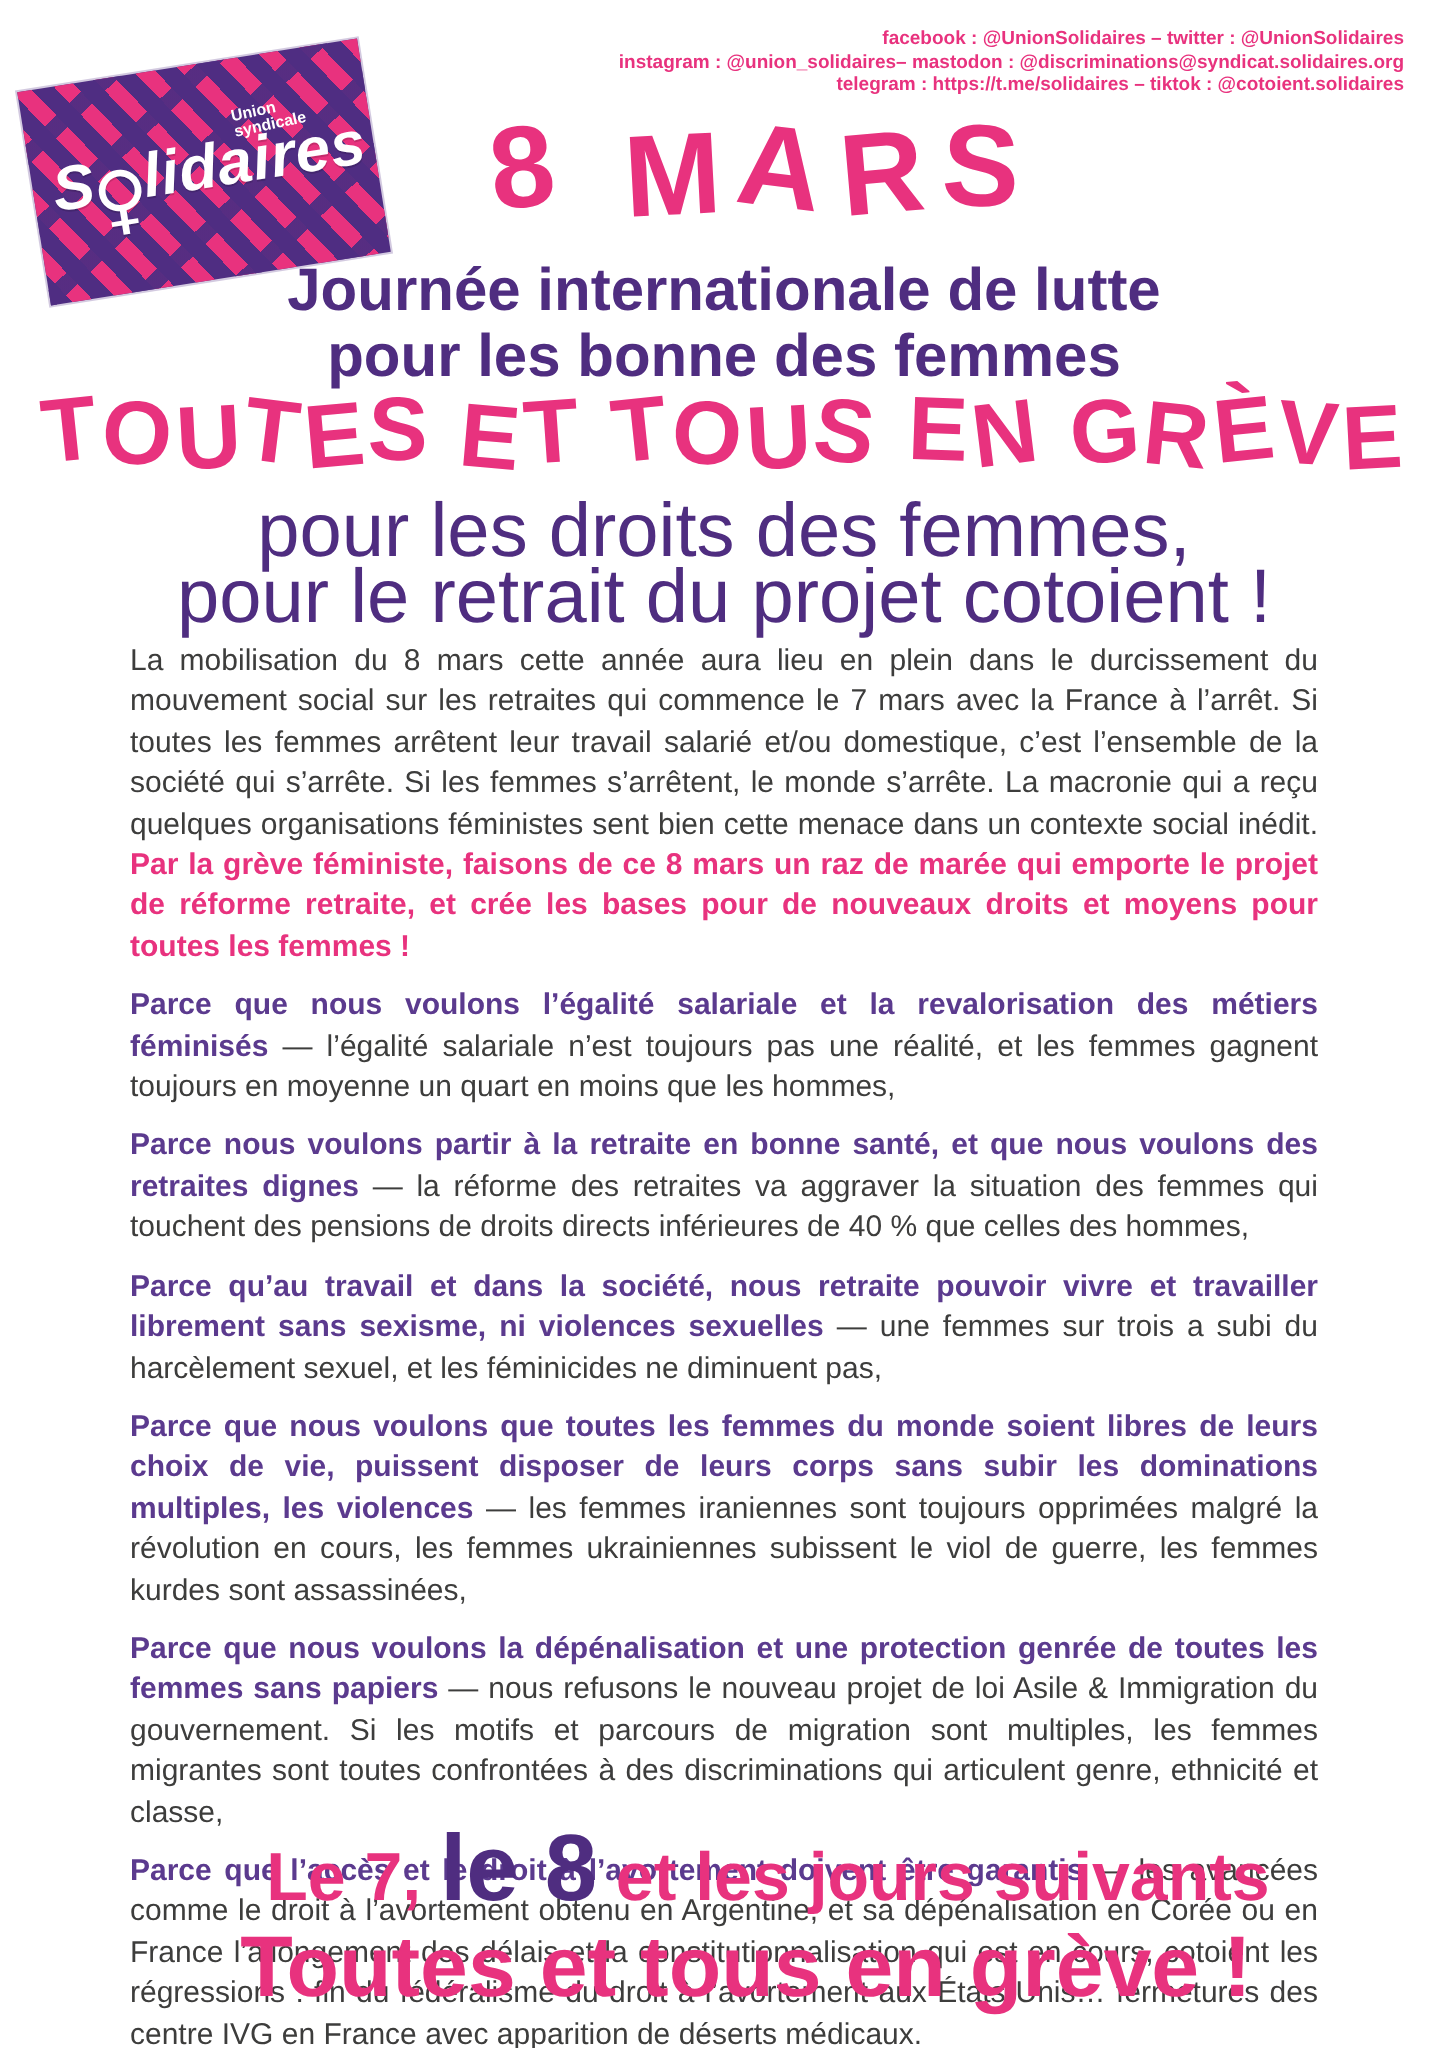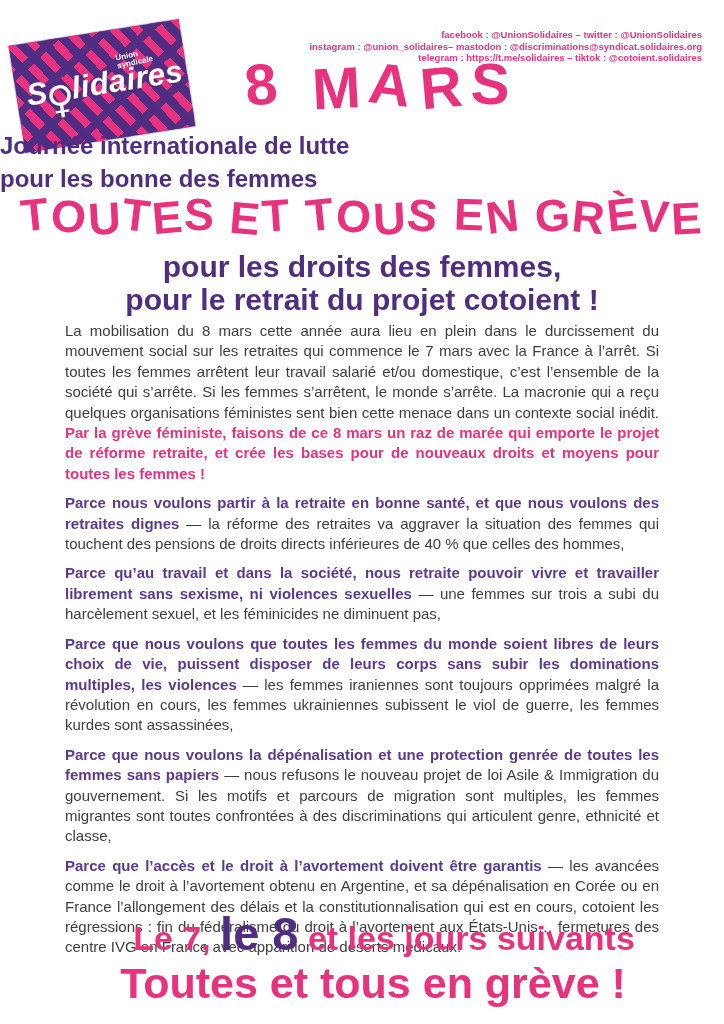--- a/index.html
+++ b/index.html
@@ -7,21 +7,21 @@
   body {
     width:724px; height:1024px;
     background:#ffffff;
     position:relative;
     overflow:hidden;
     font-family:"Liberation Sans", sans-serif;
   }
 
   
   .social {
-    position:absolute; top:29px; right:22px;
+    position:absolute; top:14px; right:22px;
     text-align:right;
     font-size:9.5px; line-height:11.5px;
     font-weight:bold;
     color:#e8327e;
   }
 
   
   .logo-card {
     position:absolute; left:16px; top:32px;
     width:172px; height:108px;
@@ -59,38 +59,38 @@
   .title-8mars {
     position:absolute; top:52px; left:0; width:100%;
     text-align:center;
     font-size:58px; font-weight:800;
     letter-spacing:9px;
     color:#e8327e;
     padding-left:40px;
   }
   .sub1 {
     position:absolute; top:129px; left:0; width:100%;
-    text-align:left;
+    text-align:center;
     font-weight:bold;
-    font-size:24px; line-height:33px;
+    font-size:30px; line-height:33px;
     color:#4f2d80;
   }
   .strike-title {
     position:absolute; top:191px; left:0; width:100%;
     text-align:center;
     font-size:45px; font-weight:800;
     letter-spacing:2px;
     white-space:nowrap;
     color:#e8327e;
   }
   .sub2 {
     position:absolute; top:250px; left:0; width:100%;
     text-align:center;
-    font-weight:bold;
-    font-size:30px; line-height:33px;
+    font-weight:normal;
+    font-size:38px; line-height:33px;
     color:#4f2d80;
   }
 
   
   .content {
     position:absolute; left:65px; top:321px;
     width:594px;
     font-size:15px; line-height:20.4px;
     text-align:justify;
     color:#3d3d3c;
@@ -136,20 +136,21 @@
 <div class="strike-title"><span class="jletter" style="transform: rotate(-6deg) translateY(-2px);">T</span><span class="jletter" style="transform: rotate(4deg) translateY(0px);">O</span><span class="jletter" style="transform: rotate(-3deg) translateY(2px);">U</span><span class="jletter" style="transform: rotate(7deg) translateY(-1px);">T</span><span class="jletter" style="transform: rotate(-5deg) translateY(1px);">E</span><span class="jletter" style="transform: rotate(2deg) translateY(-2px);">S</span><span class="jletter">&nbsp;</span><span class="jletter" style="transform: rotate(5deg) translateY(2px);">E</span><span class="jletter" style="transform: rotate(-4deg) translateY(-1px);">T</span><span class="jletter">&nbsp;</span><span class="jletter" style="transform: rotate(-6deg) translateY(-2px);">T</span><span class="jletter" style="transform: rotate(4deg) translateY(0px);">O</span><span class="jletter" style="transform: rotate(-3deg) translateY(2px);">U</span><span class="jletter" style="transform: rotate(7deg) translateY(-1px);">S</span><span class="jletter">&nbsp;</span><span class="jletter" style="transform: rotate(2deg) translateY(-2px);">E</span><span class="jletter" style="transform: rotate(-7deg) translateY(0px);">N</span><span class="jletter">&nbsp;</span><span class="jletter" style="transform: rotate(-4deg) translateY(-1px);">G</span><span class="jletter" style="transform: rotate(6deg) translateY(1px);">R</span><span class="jletter" style="transform: rotate(-6deg) translateY(-2px);">È</span><span class="jletter" style="transform: rotate(4deg) translateY(0px);">V</span><span class="jletter" style="transform: rotate(-3deg) translateY(2px);">E</span></div>
 
 <div class="sub2">
   <div>pour les droits des femmes,</div>
   <div>pour le retrait du projet cotoient !</div>
 </div>
 
 <div class="content">
   <p><span>La mobilisation du 8 mars cette année aura lieu en plein dans le durcissement du mouvement social sur les retraites qui commence le 7 mars avec la France à l’arrêt. Si toutes les femmes arrêtent leur travail salarié et/ou domestique, c’est l’ensemble de la société qui s’arrête. Si les femmes s’arrêtent, le monde s’arrête. La macronie qui a reçu quelques organisations féministes sent bien cette menace dans un contexte social inédit. </span><span class="hl">Par la grève féministe, faisons de ce 8 mars un raz de marée qui emporte le projet de réforme retraite, et crée les bases pour de nouveaux droits et moyens pour toutes les femmes !</span></p>
 
+  <p><span class="lead">Parce que nous voulons l’égalité salariale et la revalorisation des métiers féminisés</span><span> — l’égalité salariale n’est toujours pas une réalité, et les femmes gagnent toujours en moyenne un quart en moins que les hommes,</span></p>
 
   <p><span class="lead">Parce nous voulons partir à la retraite en bonne santé, et que nous voulons des retraites dignes</span><span> — la réforme des retraites va aggraver la situation des femmes qui touchent des pensions de droits directs inférieures de 40 % que celles des hommes,</span></p>
 
   <p><span class="lead">Parce qu’au travail et dans la société, nous retraite pouvoir vivre et travailler librement sans sexisme, ni violences sexuelles</span><span> — une femmes sur trois a subi du harcèlement sexuel, et les féminicides ne diminuent pas,</span></p>
 
   <p><span class="lead">Parce que nous voulons que toutes les femmes du monde soient libres de leurs choix de vie, puissent disposer de leurs corps sans subir les dominations multiples, les violences</span><span> — les femmes iraniennes sont toujours opprimées malgré la révolution en cours, les femmes ukrainiennes subissent le viol de guerre, les femmes kurdes sont assassinées,</span></p>
 
   <p><span class="lead">Parce que nous voulons la dépénalisation et une protection genrée de toutes les femmes sans papiers</span><span> — nous refusons le nouveau projet de loi Asile &amp; Immigration du gouvernement. Si les motifs et parcours de migration sont multiples, les femmes migrantes sont toutes confrontées à des discriminations qui articulent genre, ethnicité et classe,</span></p>
 
   <p><span class="lead">Parce que l’accès et le droit à l’avortement doivent être garantis</span><span> — les avancées comme le droit à l’avortement obtenu en Argentine, et sa dépénalisation en Corée ou en France l’allongement des délais et la constitutionnalisation qui est en cours, cotoient les régressions : fin du fédéralisme du droit à l’avortement aux États-Unis… fermetures des centre IVG en France avec apparition de déserts médicaux.</span></p>

